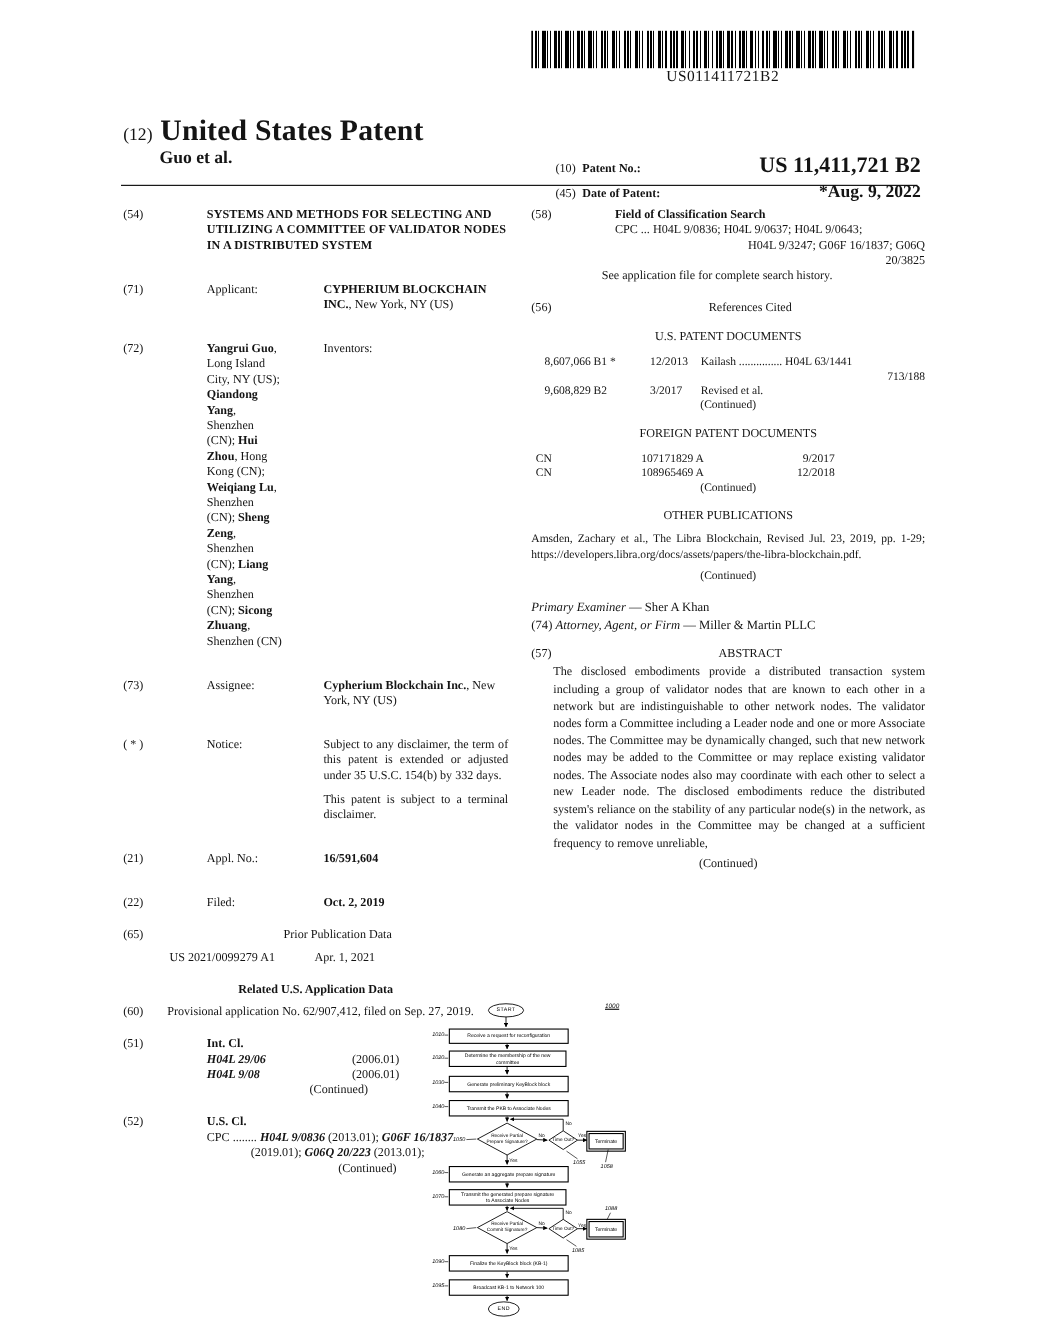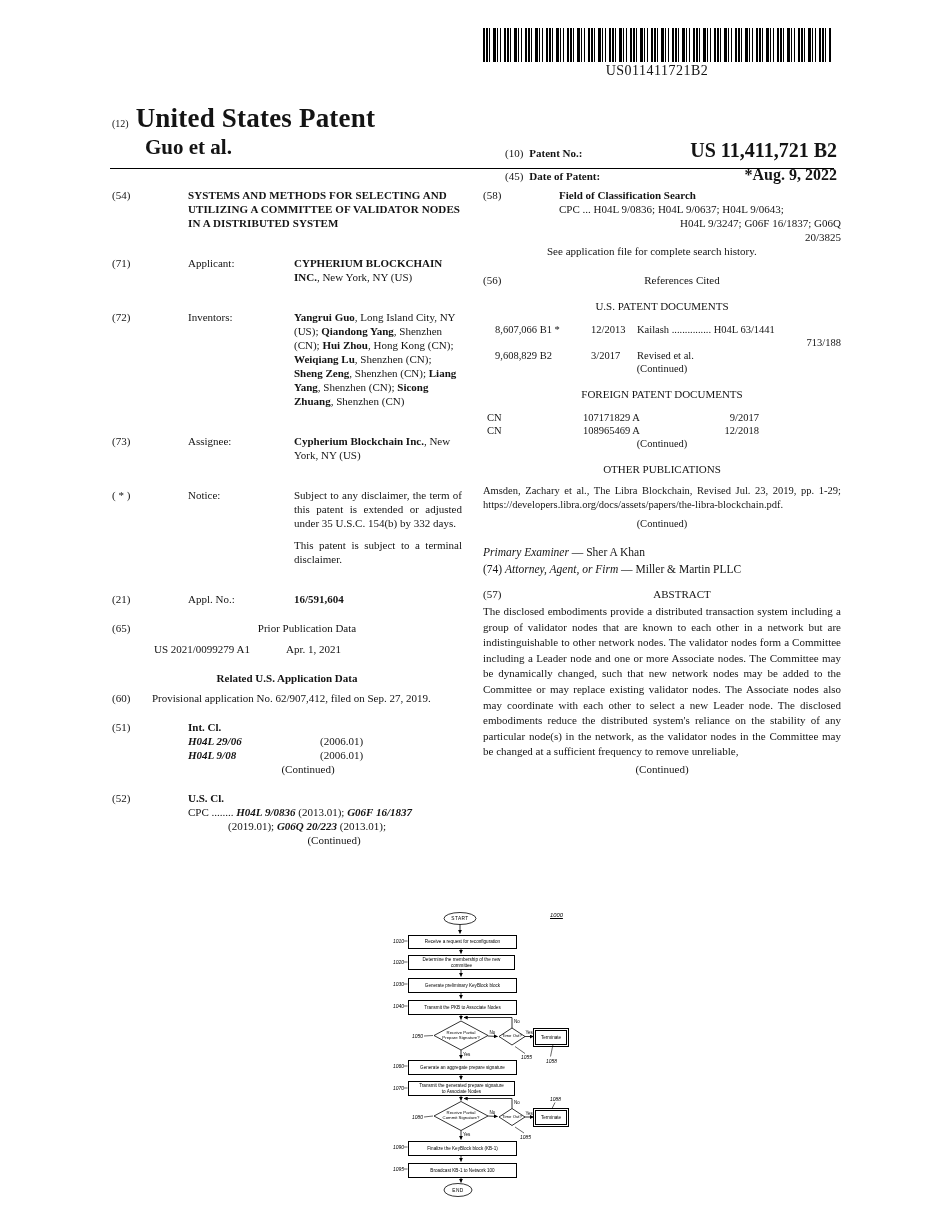--- a/index.html
+++ b/index.html
@@ -7,23 +7,23 @@
   .page{position:relative;width:945px;height:1220px;background:#fff;overflow:hidden;}
 
   
   .barcode{position:absolute;left:483px;top:28px;width:348px;height:34px;
     background:repeating-linear-gradient(90deg,#000 0 2px,#fff 2px 3px,#000 3px 5px,#fff 5px 6px,#000 6px 7px,#fff 7px 10px,#000 10px 13px,#fff 13px 14px,#000 14px 15px,#fff 15px 17px,#000 17px 18px,#fff 18px 21px);}
   .barcode-text{position:absolute;left:483px;top:63px;width:348px;text-align:center;font-size:14px;letter-spacing:.5px;}
 
   
   .h-left{position:absolute;left:112px;top:103px;}
   .h-kindrow{display:flex;align-items:baseline;gap:7px;}
-  .h-kindnum{font-size:10px;}
+  .h-kindnum{font-size:16px;}
   .h-kindlabel{font-size:27px;font-weight:bold;letter-spacing:.2px;}
-  .h-author{font-size:21px;font-weight:bold;margin:1px 0 0 33px;}
+  .h-author{font-size:16px;font-weight:bold;margin:1px 0 0 33px;}
   .h-right{position:absolute;left:505px;top:107px;width:332px;margin-top:32px;}
   .h-row{display:flex;align-items:baseline;margin-bottom:4px;}
   .h-num{font-size:11px;margin-right:6px;}
   .h-lab{font-size:11px;font-weight:bold;}
   .h-val1{font-size:20px;font-weight:bold;margin-left:auto;}
   .h-val2{font-size:16px;font-weight:bold;margin-left:auto;}
   .rule{position:absolute;left:110px;top:168px;width:724px;border-top:1.6px solid #000;}
 
   
   .col{position:absolute;top:188px;font-size:11px;line-height:14px;}
@@ -48,21 +48,21 @@
   .f58-r{text-align:right;}
   .f58-note{margin-left:-12px;}
 
   .refs{font-size:10.5px;line-height:13px;}
   .usrow{display:grid;grid-template-columns:96px 46px 1fr;margin-left:12px;}
   .usr-right{text-align:right;margin-left:12px;}
   .frow{display:grid;grid-template-columns:96px 118px 58px;margin-left:4px;}
   .frow .fr-date{text-align:right;}
   .otherpub{font-size:10.5px;line-height:13.5px;text-align:justify;margin-top:8px;} .gap10{height:10px;} .gap12{height:12px;}
   .examiner{font-size:11.5px;line-height:15px;margin-top:2px;}
-  .abstract-text{text-align:justify;line-height:15.6px;margin-top:3px;}
+  .abstract-text{text-align:justify;line-height:15.6px;margin-top:3px;margin-left:20px;}
 
   
   .flow{position:absolute;left:383px;top:903px;width:255px;height:305px;font-family:"Liberation Sans",sans-serif;color:#000;}
   .flow svg{position:absolute;left:0;top:0;}
   .fbox{position:absolute;border:1px solid #000;background:#fff;display:flex;align-items:center;justify-content:center;text-align:center;font-size:4.6px;line-height:1.2;white-space:nowrap;}
   .fbox.wrap{white-space:normal;padding:0 10px;box-sizing:border-box;}
   .fterm{position:absolute;border:1px solid #000;outline:0.8px solid #000;outline-offset:1.2px;background:#fff;display:flex;align-items:center;justify-content:center;font-size:4.6px;}
   .fovaltext{position:absolute;display:flex;align-items:center;justify-content:center;font-size:4.8px;letter-spacing:.4px;}
   .fdtext{position:absolute;display:flex;align-items:center;justify-content:center;text-align:center;font-size:4.3px;line-height:1.15;}
   .flabel{position:absolute;font-size:5px;font-style:italic;width:20px;text-align:right;}
@@ -109,22 +109,22 @@
     </div>
 
     <div class="sec field3">
       <span>(71)</span>
       <span>Applicant:</span>
       <span><b>CYPHERIUM BLOCKCHAIN INC.</b>, New York, NY (US)</span>
     </div>
 
     <div class="sec field3">
       <span>(72)</span>
+      <span><b>Yangrui Guo</b>, Long Island City, NY (US); <b>Qiandong Yang</b>, Shenzhen (CN); <b>Hui Zhou</b>, Hong Kong (CN); <b>Weiqiang Lu</b>, Shenzhen (CN); <b>Sheng Zeng</b>, Shenzhen (CN); <b>Liang Yang</b>, Shenzhen (CN); <b>Sicong Zhuang</b>, Shenzhen (CN)</span>
       <span>Inventors:</span>
-      <span><b>Yangrui Guo</b>, Long Island City, NY (US); <b>Qiandong Yang</b>, Shenzhen (CN); <b>Hui Zhou</b>, Hong Kong (CN); <b>Weiqiang Lu</b>, Shenzhen (CN); <b>Sheng Zeng</b>, Shenzhen (CN); <b>Liang Yang</b>, Shenzhen (CN); <b>Sicong Zhuang</b>, Shenzhen (CN)</span>
     </div>
 
     <div class="sec field3">
       <span>(73)</span>
       <span>Assignee:</span>
       <span><b>Cypherium Blockchain Inc.</b>, New York, NY (US)</span>
     </div>
 
     <div class="sec field3">
       <span>( * )</span>
@@ -134,20 +134,25 @@
         <span class="notice-p2" style="display:block;text-align:justify;">This patent is subject to a terminal disclaimer.</span>
       </span>
     </div>
 
     <div class="sec field3">
       <span>(21)</span>
       <span>Appl. No.:</span>
       <span class="b">16/591,604</span>
     </div>
 
+    <div class="sec field3">
+      <span>(22)</span>
+      <span>Filed:</span>
+      <span class="b">Oct. 2, 2019</span>
+    </div>
 
     <div class="sec">
       <div class="field">
         <span>(65)</span>
         <span class="chead">Prior Publication Data</span>
       </div>
       <div class="pubrow">
         <span>US 2021/0099279 A1</span>
         <span>Apr. 1, 2021</span>
       </div>

